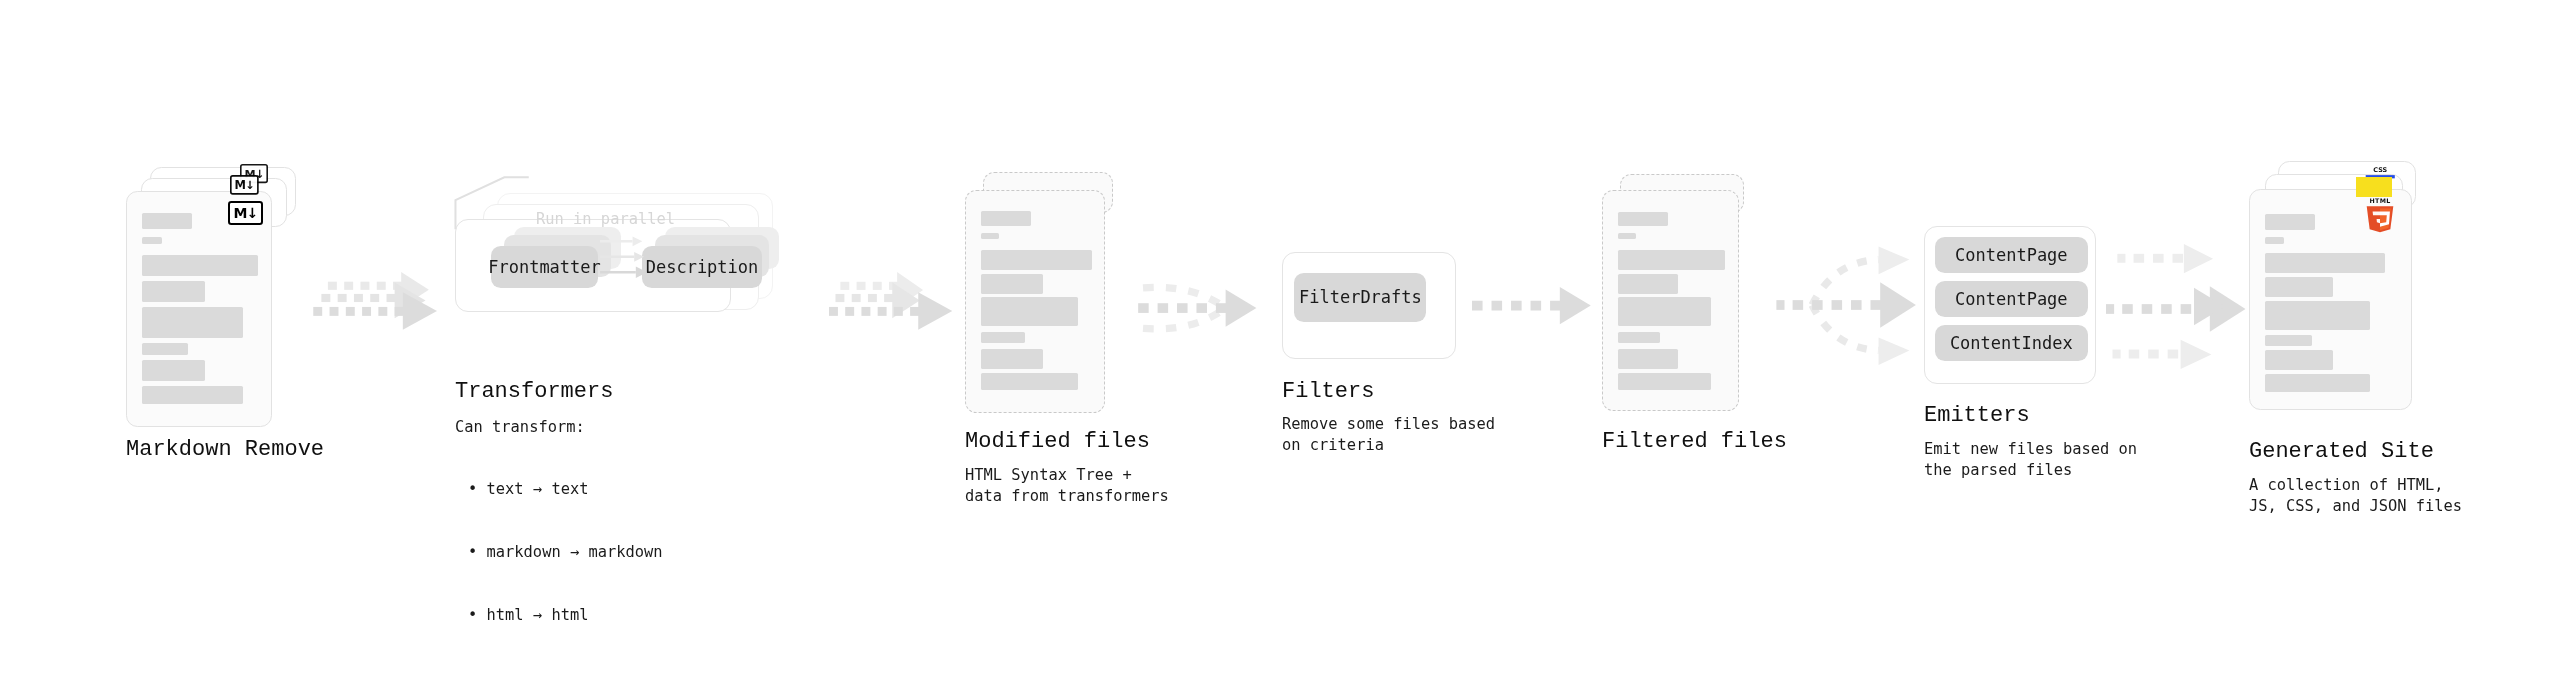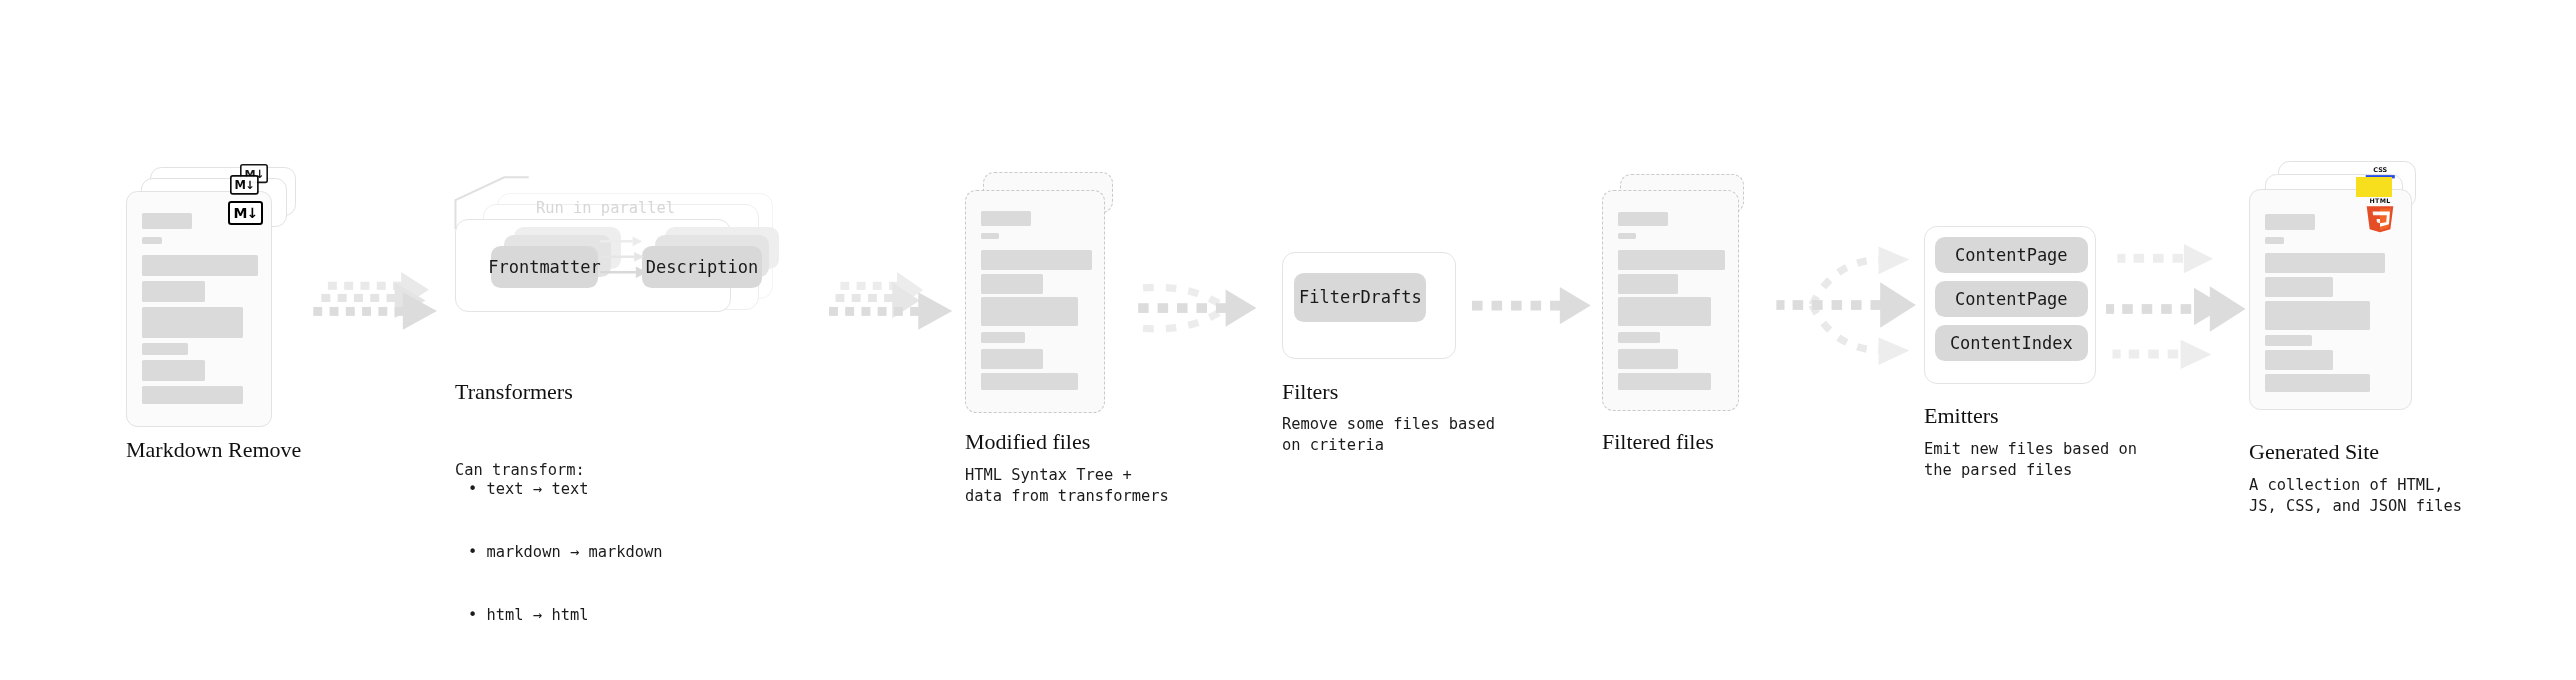--- a/index.html
+++ b/index.html
@@ -71,21 +71,21 @@
     font-family:"DejaVu Sans Mono","Liberation Mono",monospace;
     font-size:17px;color:#1a1a1a;white-space:nowrap;
   }
   .chip.l1{background:#d8d8d8;}
   .chip.l2{background:#e4e4e4;color:rgba(26,26,26,0);}
   .chip.l3{background:#eeeeee;color:rgba(26,26,26,0);}
 
   
   .title{
     position:absolute;
-    font-family:Liberation Serif, serif;
+    font-family:Liberation Mono, monospace;
     font-size:22px;color:#101010;white-space:nowrap;letter-spacing:0px;
   }
   .desc{
     position:absolute;
     font-family:"DejaVu Sans Mono","Liberation Mono",monospace;
     font-size:15.4px;line-height:21px;color:#1b1b1b;white-space:pre;
   }
   .note{
     position:absolute;
     font-family:"DejaVu Sans Mono","Liberation Mono",monospace;
@@ -180,24 +180,24 @@
       <g stroke="#d8d8d8" stroke-width="3" fill="none">
         <line x1="0" y1="47" x2="44" y2="47"></line>
       </g>
         <polygon points="44,40 58,47 44,54" fill="#d8d8d8"></polygon>
     </svg>
 
     <svg class="abs-svg" style="left:-11.4px;top:-19.5px;" width="106" height="57" viewBox="0 0 130 70">
       <path d="M 14 68 L 14 32 L 74 4 L 104 4" fill="none" stroke="#e0e0e0" stroke-width="2.5"></path>
     </svg>
   </div>
-  <div class="note" style="left:536px;top:199px;">Run in parallel</div>
+  <div class="note" style="left:536px;top:210px;">Run in parallel</div>
 
   <div class="title" style="left:455px;top:379px;">Transformers</div>
-  <div class="desc" style="left:455px;top:417px;margin-top:43px;">Can transform:</div>
+  <div class="desc" style="left:455px;top:417px;">Can transform:</div>
   <div class="bullets" style="left:455px;top:437px;">
     <div class="li">• text → text</div>
     <div class="li">• markdown → markdown</div>
     <div class="li">• html → html</div>
   </div>
 
   <svg class="abs-svg" style="left:829px;top:280px;" width="146" height="62" viewBox="0 0 180 76">
     <g fill="#ececec">
       <rect x="14" y="2" width="11" height="10"></rect>
         <rect x="34" y="2" width="11" height="10"></rect>

